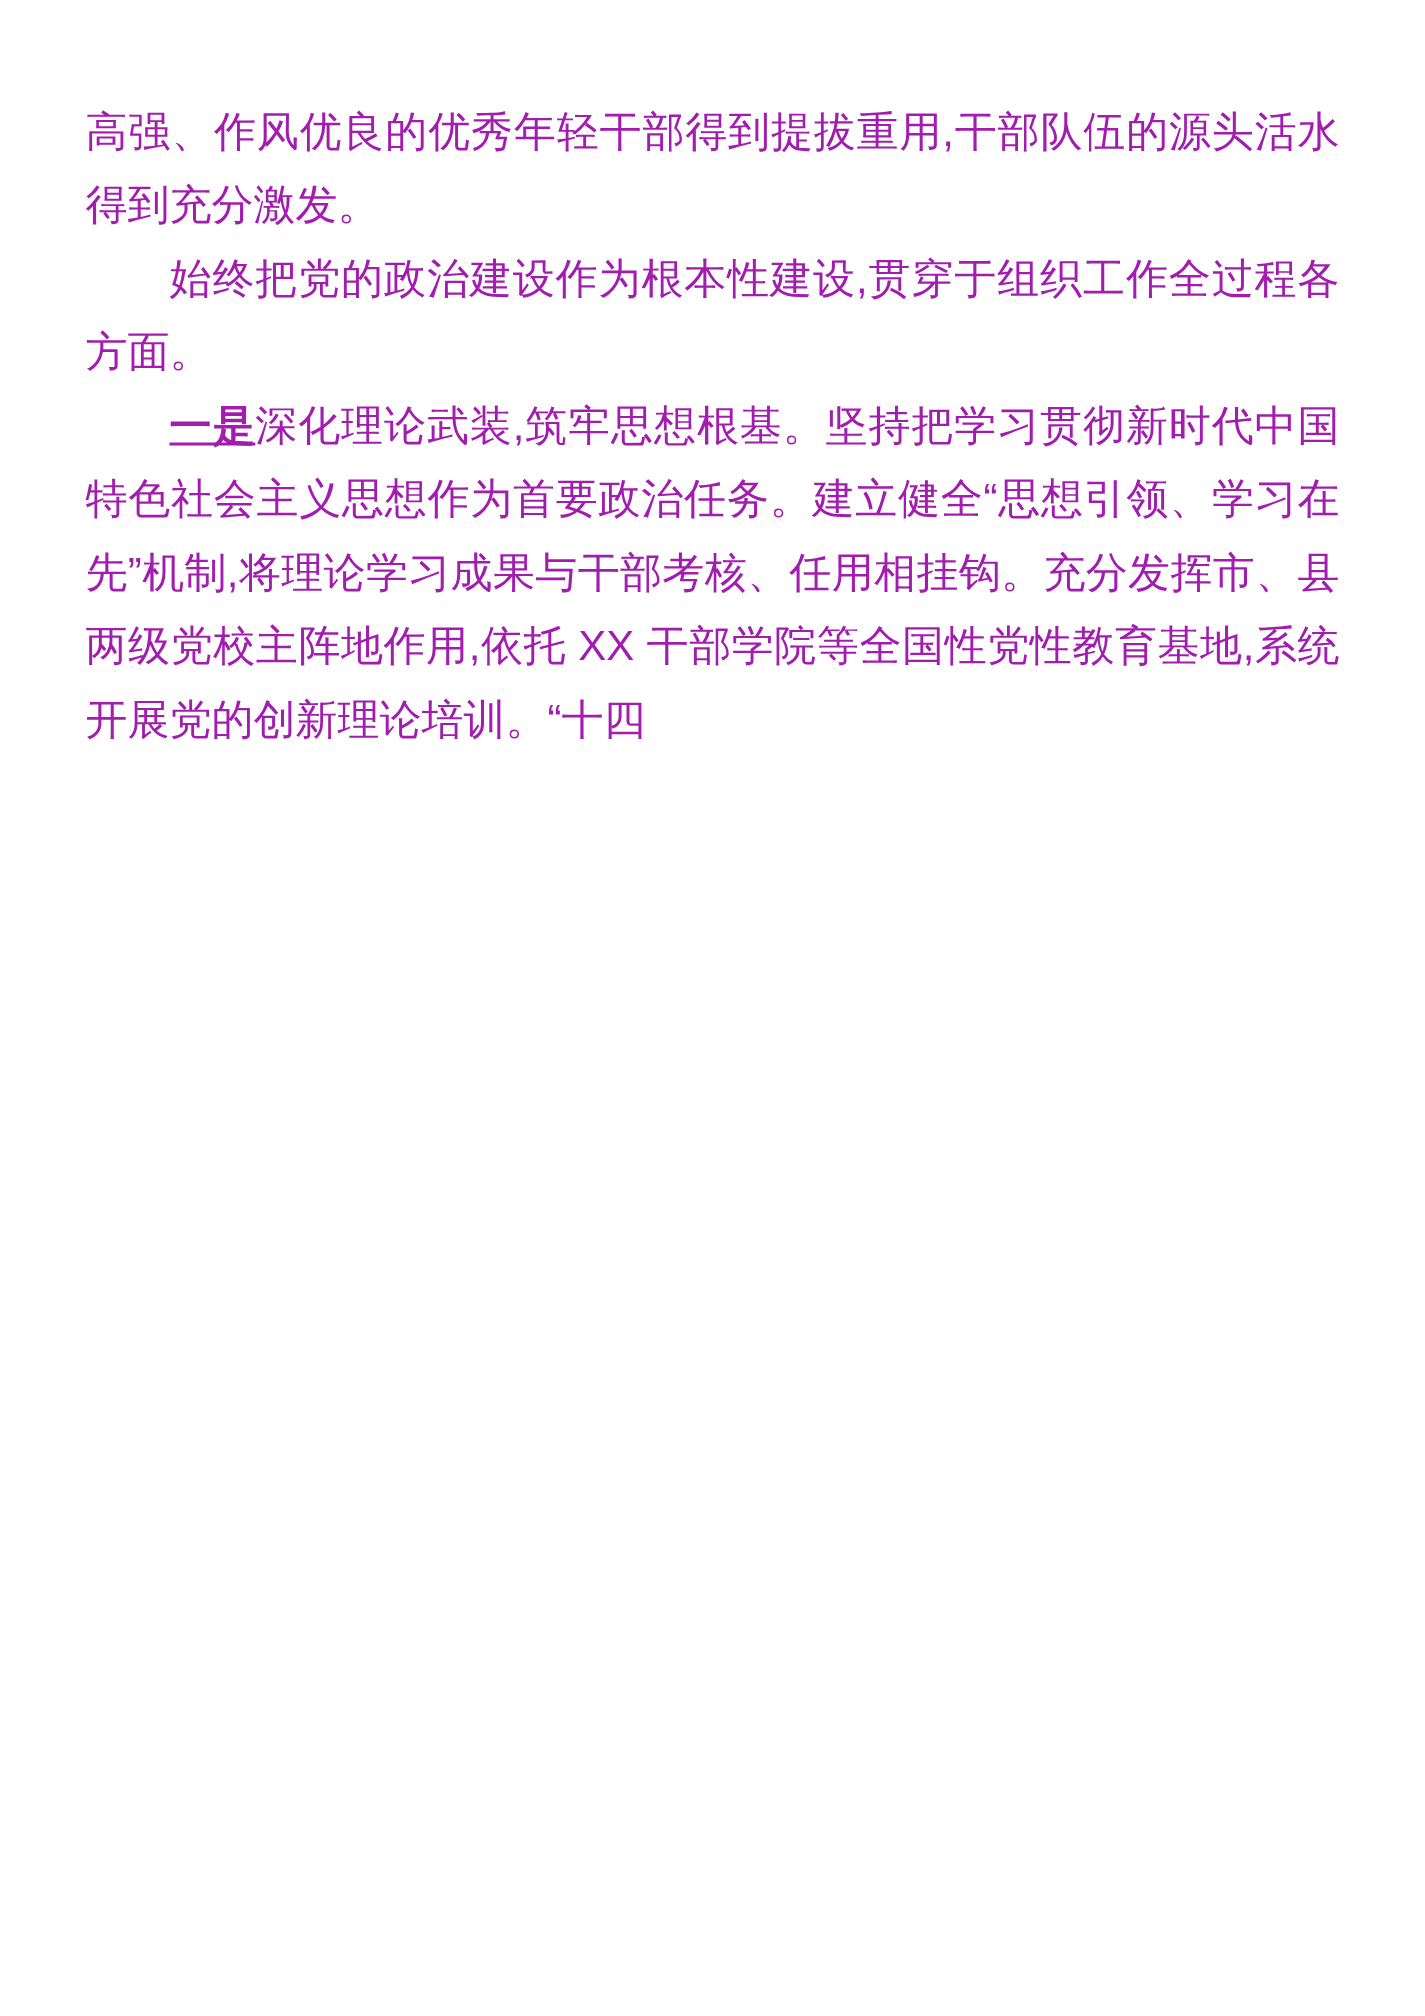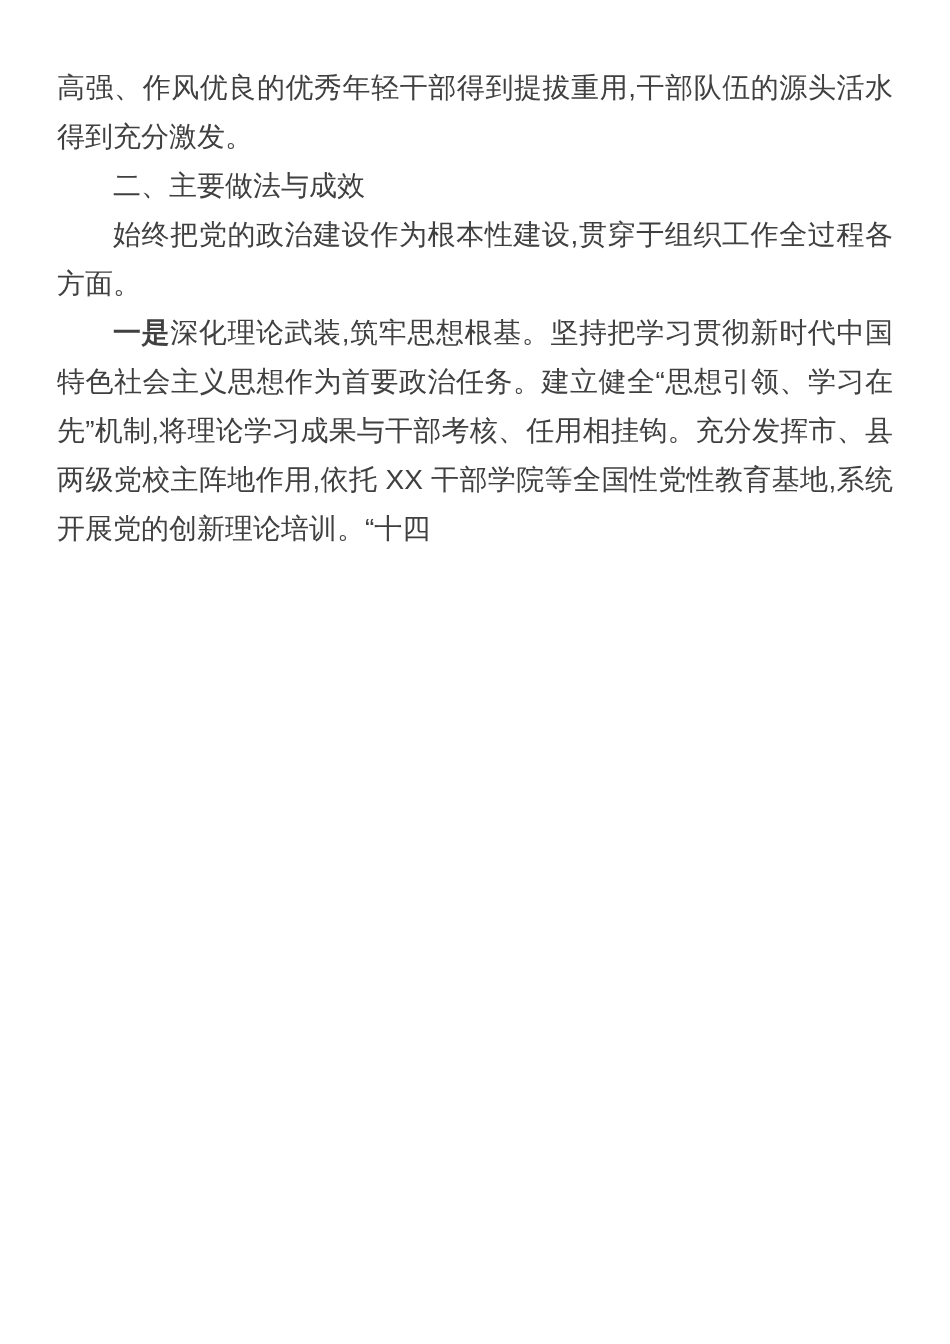--- a/index.html
+++ b/index.html
@@ -11,47 +11,47 @@
     width: 950px;
     height: 1344px;
     overflow: hidden;
   }
   .page {
     box-sizing: border-box;
     width: 950px;
     height: 1088px;
     padding: 63px 57px 0 57px;
     background: #ffffff;
-    color: #404040;
+    color: #a21caf;
     font-family: "Liberation Sans", "DejaVu Sans", sans-serif;
     font-size: 28px;
     line-height: 49px;
     text-align: justify;
     letter-spacing: 0;
   }
   .page p {
     margin: 0;
     padding: 0;
     text-indent: 2em;
   }
   .page p.no-indent {
     text-indent: 0;
   }
   .lead-bold {
     font-weight: 700;
+    text-decoration: underline;
   }
 </style>
 </head>
 <body>
 
 <main class="page">
   <p class="no-indent">高强、作风优良的优秀年轻干部得到提拔重用,干部队伍的源头活水得到充分激发。</p>
 
 
 
-  <p>二、主要做法与成效</p>
 
 
 
   <p>始终把党的政治建设作为根本性建设,贯穿于组织工作全过程各方面。</p>
 
   <p><b class="lead-bold">一是</b><span>深化理论武装,筑牢思想根基。坚持把学习贯彻新时代中国特色社会主义思想作为首要政治任务。建立健全“思想引领、学习在先”机制,将理论学习成果与干部考核、任用相挂钩。充分发挥市、县两级党校主阵地作用,依托 XX 干部学院等全国性党性教育基地,系统开展党的创新理论培训。“十四</span></p>
 </main>
 
 </body></html>

